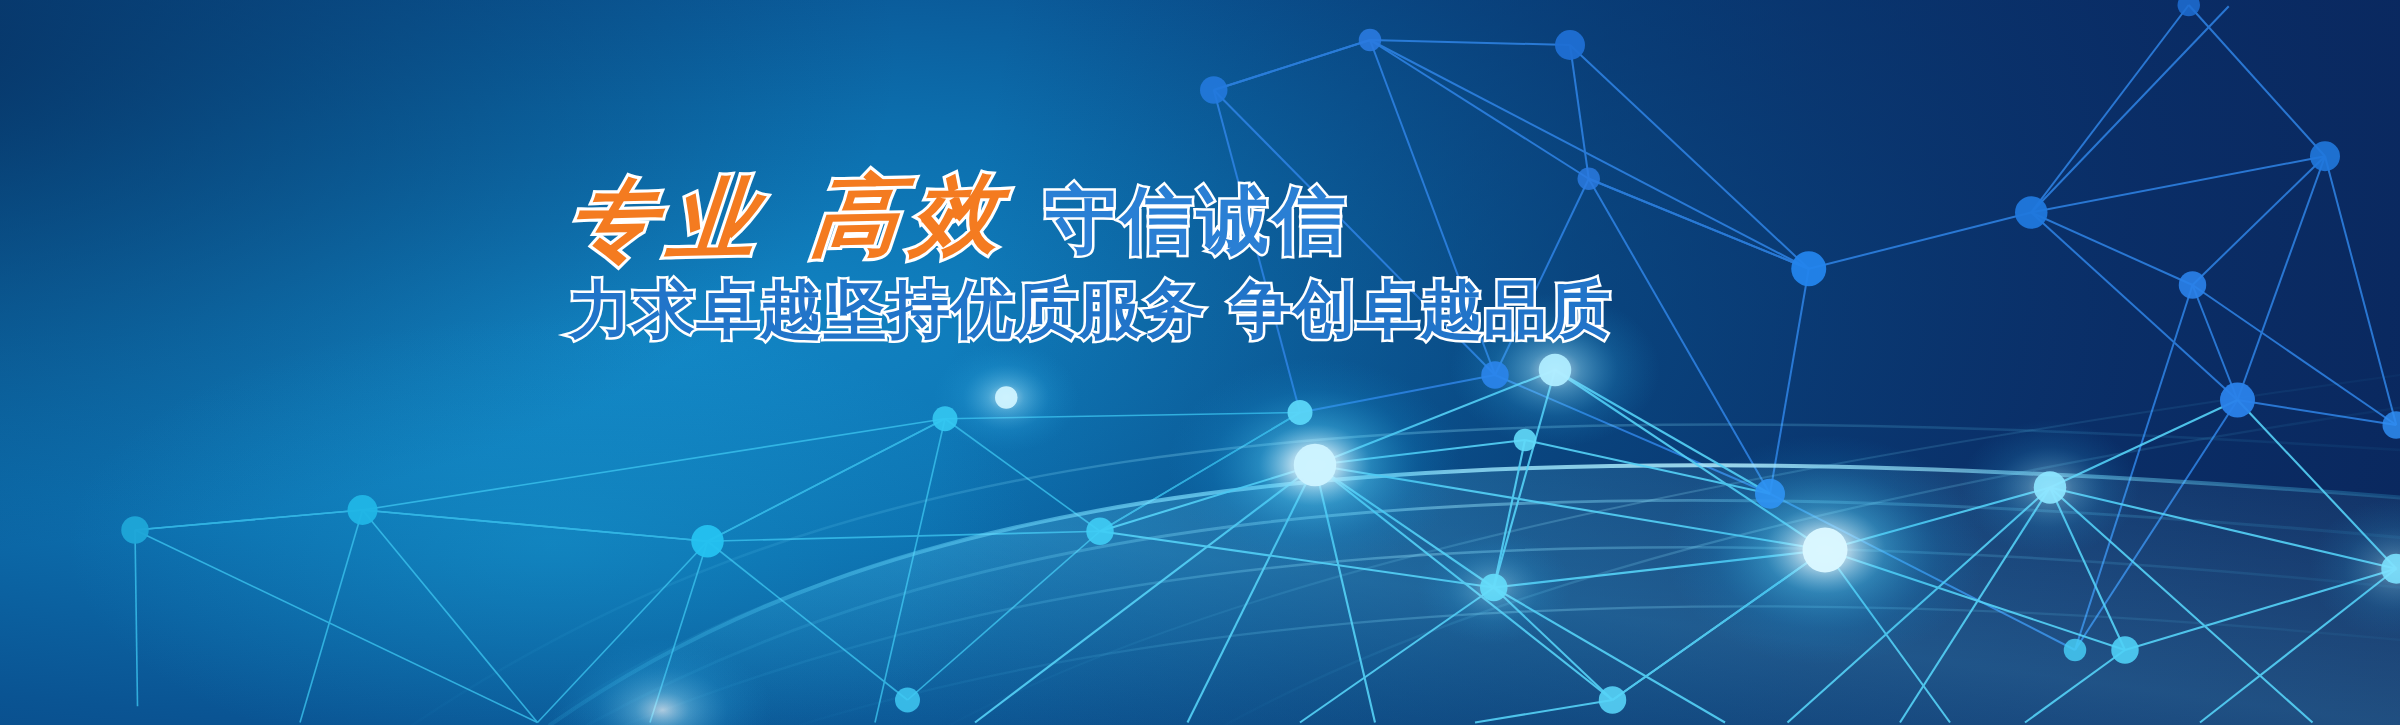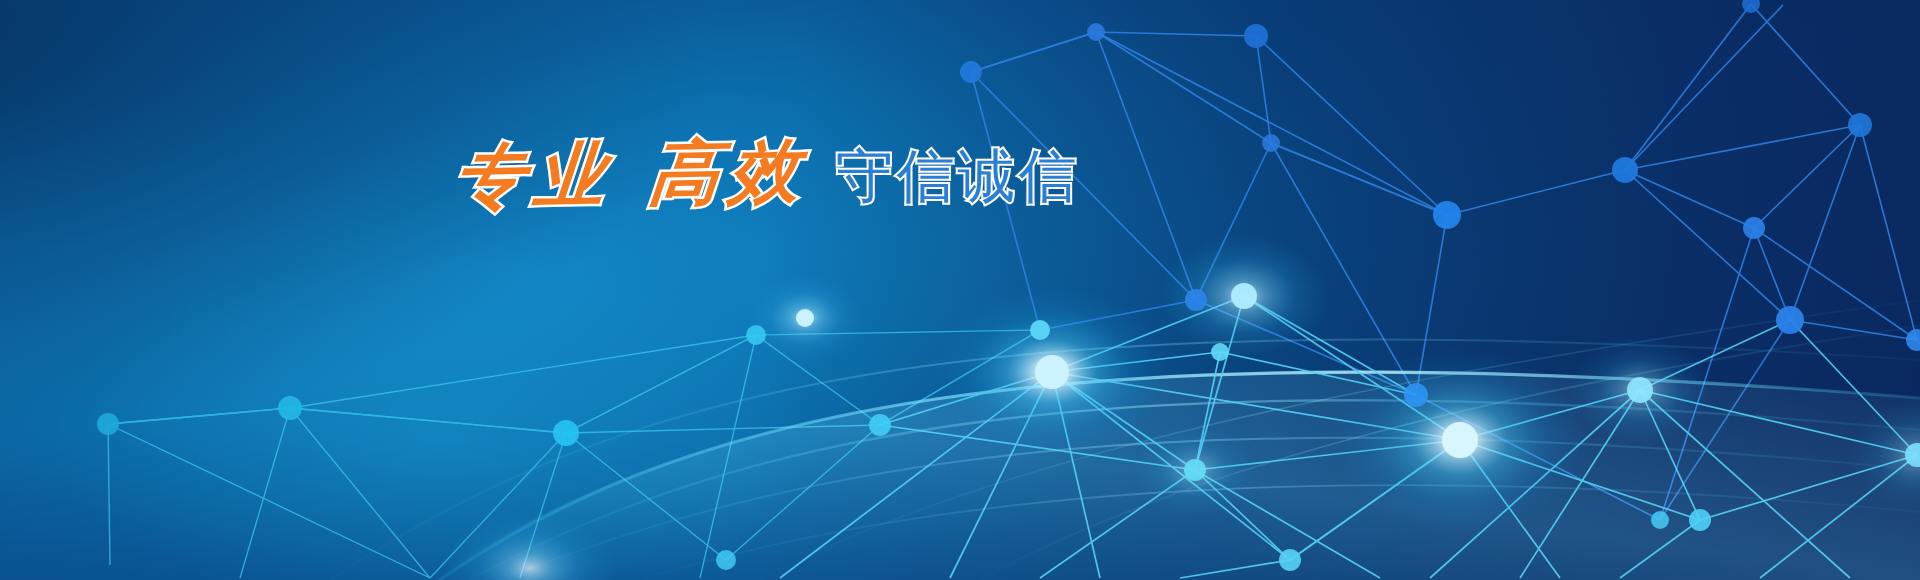--- a/index.html
+++ b/index.html
@@ -61,21 +61,21 @@
     color:#F47B20;
     -webkit-text-stroke:5px #ffffff;
     paint-order:stroke fill;
     text-shadow:0 0 2px rgba(255,255,255,.5);
     transform:skewX(-6deg) rotate(-1.2deg);
     margin-right:26px;
     white-space:nowrap;
   }
   .hl-white{
     font-size:58px;
-    font-weight:normal;
+    font-weight:bold;
     font-family:"DejaVu Sans", sans-serif;
     letter-spacing:3px;
     color:#2a7fd4;
     -webkit-text-stroke:4px #ffffff;
     paint-order:stroke fill;
     white-space:nowrap;
     position:relative;
     top:-4px;
   }
   .subline{
@@ -290,15 +290,16 @@
       <circle cx="1660" cy="520" r="9" fill="#46cbf4" opacity=".85"></circle>
       <circle cx="726" cy="560" r="10" fill="#3fc9f3" opacity=".85"></circle>
     </g>
   </svg>
 
   <div class="text-block">
     <div class="headline">
       <span class="hl-orange">专业 高效</span>
       <span class="hl-white">守信诚信</span>
     </div>
+    <div class="subline">力求卓越坚持优质服务 争创卓越品质</div>
   </div>
 
 </div>
 
 </body></html>

